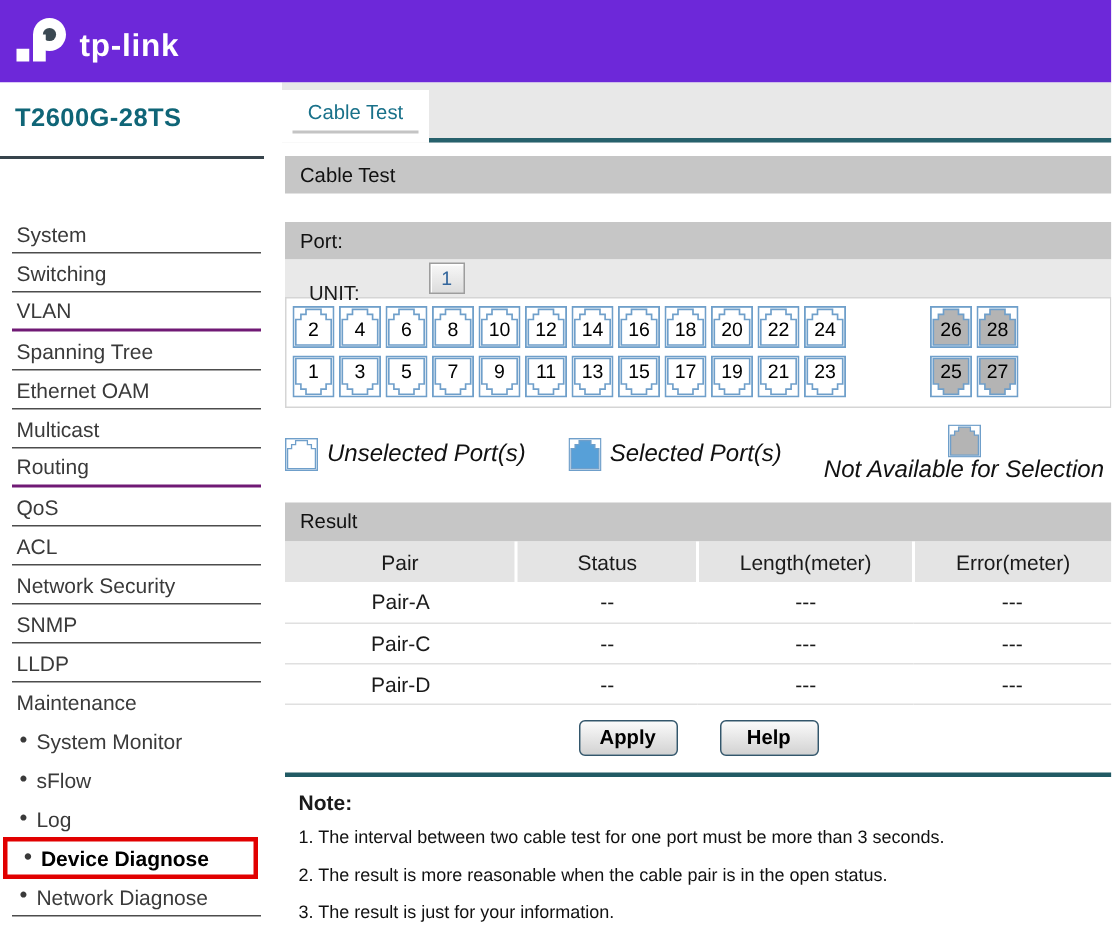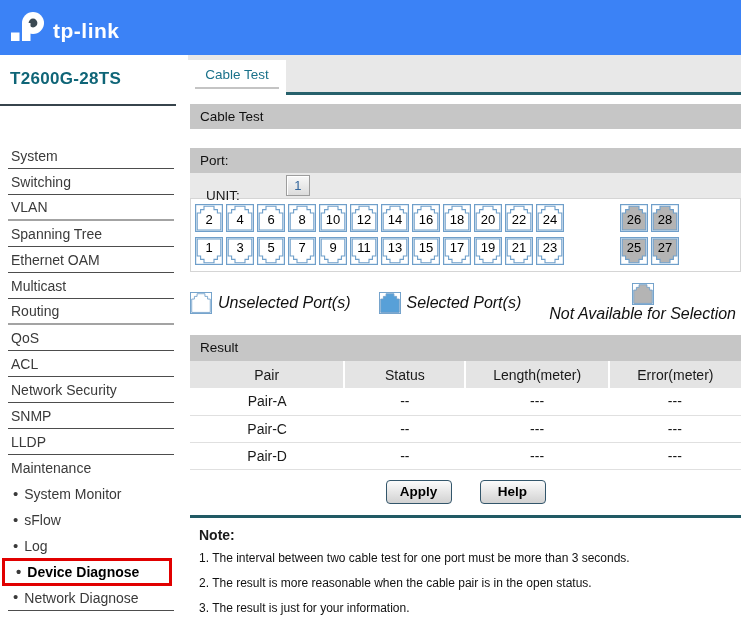--- a/index.html
+++ b/index.html
@@ -1,37 +1,37 @@
 <!DOCTYPE html>
 <html><head>
 <meta charset="utf-8">
 <style>
   * { margin:0; padding:0; box-sizing:border-box; }
   html,body { background:#fff; }
   body { font-family:"Liberation Sans", sans-serif; color:#1a1a1a; }
   .page { position:relative; width:741px; height:618px; overflow:hidden; background:#fff; }
 
   
-  .topbar { height:55px; background:#3b82f6; display:flex; align-items:center; padding-left:10px; }
+  .topbar { height:55px; background:#6d28d9; display:flex; align-items:center; padding-left:10px; }
   .logo { display:flex; align-items:center; }
   .logo svg { display:block; }
   .logo-text { color:#fff; font-size:21px; font-weight:bold; letter-spacing:.5px; margin-left:7px; margin-top:6px; }
 
   
   .body-row { display:flex; height:563px; }
   .sidebar { width:188px; background:#fff; flex:none; }
   .content-wrap { flex:1; min-width:0; }
 
   
   .model { padding:14px 0 0 10px; font-size:17px; font-weight:bold; color:#0f6577; letter-spacing:.3px; }
   .model-rule { width:176px; border-bottom:2px solid #37444c; margin-top:15px; }
   .menu { margin:37px 0 0 8px; width:166px; }
   .menu-item { height:26px; display:flex; align-items:center; font-size:14px; color:#3a3a3a; padding-left:3px; cursor:pointer; }
   .menu-item.line { border-bottom:1px solid #4d4d4d; }
-  .menu-item.thick { border-bottom:2px solid #a3a3a3; }
+  .menu-item.thick { border-bottom:2px solid #701a75; }
   .menu-item .dot { margin:0 6px 2px 2px; font-size:15px; color:#3a3a3a; }
   .menu-item.active { font-weight:bold; color:#000; border:3px solid #e10000; height:28px; margin:-1px 0; padding-left:3px; width:170px; margin-left:-6px; padding-left:9px; }
 
   
   .tabstrip { position:relative; height:40px; background:#e8e8e8; }
   .tab-line { position:absolute; left:98px; right:0; bottom:0; height:3px; background:#27616c; }
   .tab { position:absolute; left:0; top:5px; bottom:0; width:98px; background:#fff; cursor:pointer; }
   .tab-label { display:block; margin:7px 7px 0; text-align:center; font-size:13.5px; color:#19718a; padding-bottom:5px; border-bottom:2px solid #c4c4c4; }
 
   

